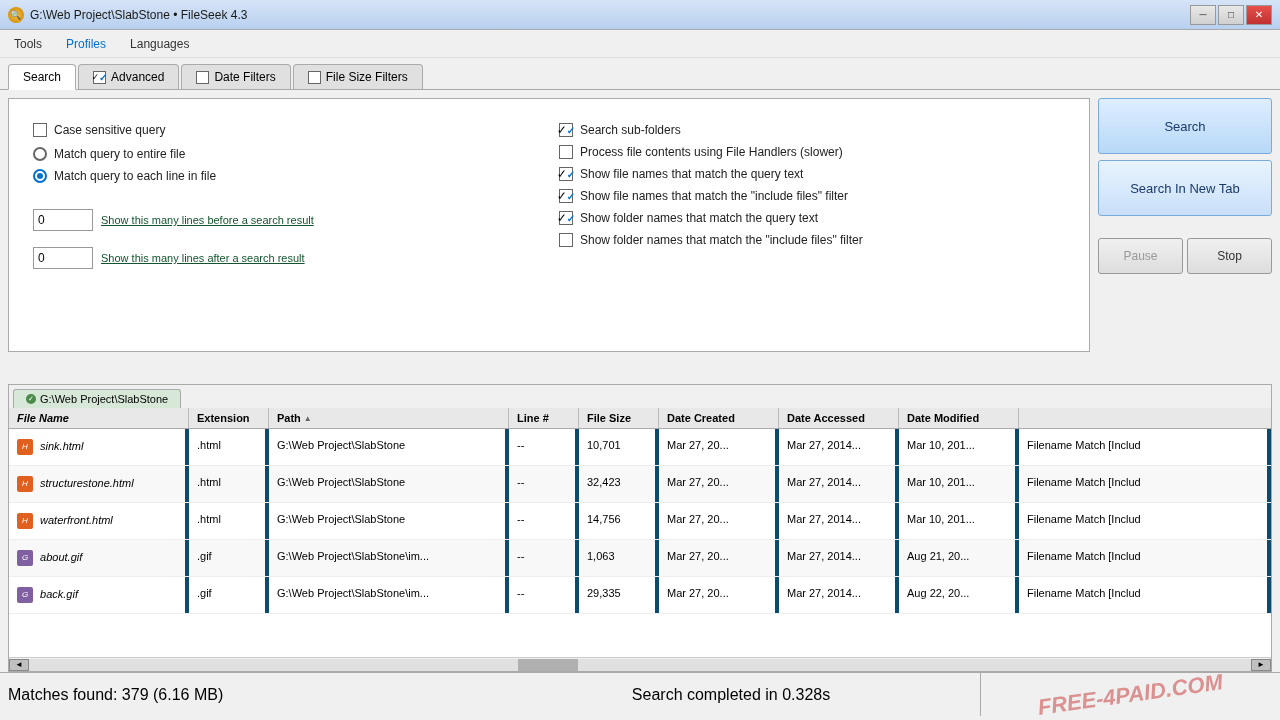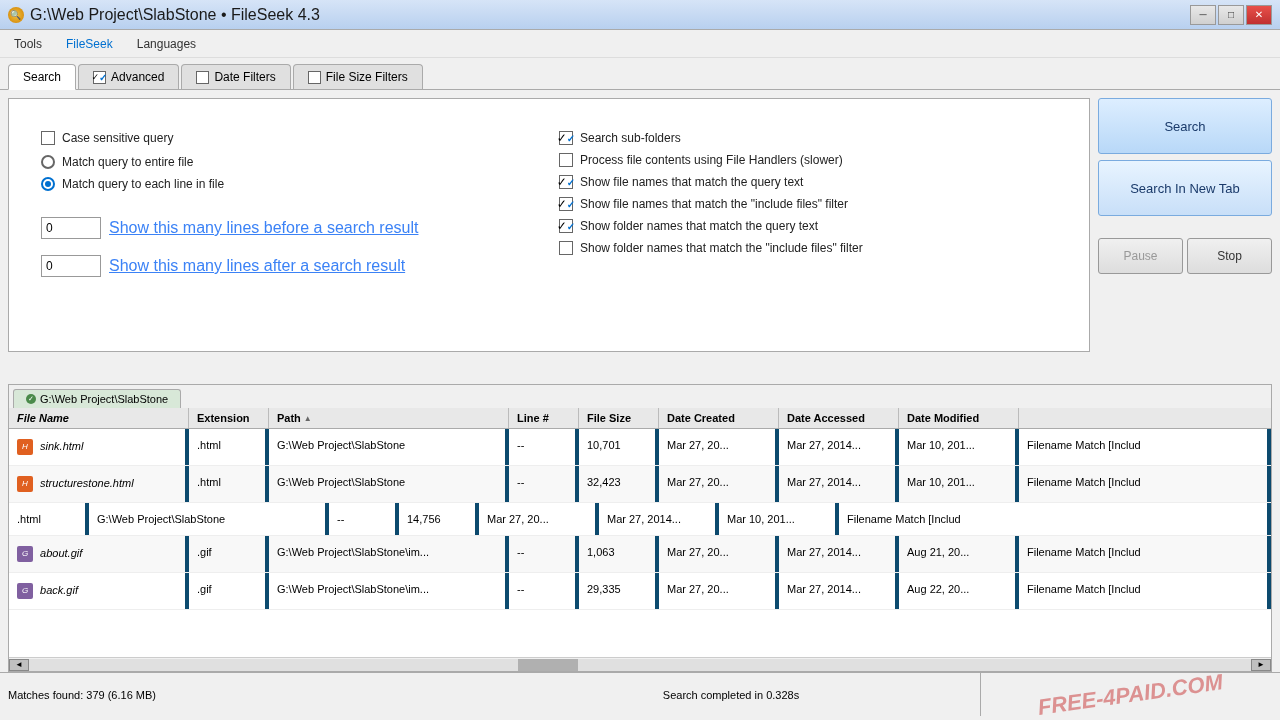--- a/index.html
+++ b/index.html
@@ -28,21 +28,21 @@
       gap: 6px;
     }
     .title-bar-icon {
       width: 16px; height: 16px;
       background: radial-gradient(circle, #f0c040, #d08000);
       border-radius: 50%;
       display: flex; align-items: center; justify-content: center;
       font-size: 9px; color: white; font-weight: bold;
     }
     .title-bar-text {
-      font-size: 16px;
+      font-size: 12px;
       color: #1a1a1a;
     }
     .title-bar-controls {
       display: flex;
       gap: 2px;
     }
     .title-btn {
       width: 26px; height: 20px;
       background: linear-gradient(to bottom, #e8e8e8, #d0d0d0);
       border: 1px solid #999;
@@ -106,21 +106,21 @@
     }
     .tab-checkbox.checked { background: white; }
     .tab-checkbox.checked::after { content: '✓'; color: #0070d0; font-weight: bold; font-size: 10px; }
 
     
     .options-panel {
       flex: 1;
       background: white;
       border: 1px solid #aaa;
       margin: 8px 0 8px 8px;
-      padding: 32px;
+      padding: 24px;
     }
 
     .options-grid {
       display: grid;
       grid-template-columns: 1fr 1fr;
       gap: 10px 20px;
     }
 
     .option-item {
       display: flex;
@@ -168,24 +168,24 @@
     }
     .spinbox-input {
       flex: 1;
       border: none;
       padding: 0 4px;
       font-size: 12px;
       text-align: left;
     }
 
     .link-text {
-      color: #3b82f6;
+      color: #14532d;
       text-decoration: underline;
       cursor: pointer;
-      font-size: 16px;
+      font-size: 11px;
     }
 
     
     .right-sidebar {
       width: 190px;
       padding: 8px;
       display: flex;
       flex-direction: column;
       gap: 6px;
     }
@@ -306,21 +306,21 @@
 
     
     .status-area {
       display: flex;
       height: 44px;
     }
     .status-bar-left {
       flex: 1;
       border-top: 1px solid #aaa;
       padding: 4px 8px;
-      font-size: 11px;
+      font-size: 16px;
       background: #f0f0f0;
       display: flex; align-items: center;
     }
     .status-bar-right {
       width: 300px;
       border-top: 1px solid #aaa;
       border-left: 1px solid #aaa;
       background: #f0f0f0;
       display: flex; align-items: center; justify-content: center;
       position: relative;
@@ -394,21 +394,21 @@
   </div>
   <div class="title-bar-controls">
     <button class="title-btn">─</button>
     <button class="title-btn">□</button>
     <button class="title-btn close">✕</button>
   </div>
 </div>
 
 <div class="menu-bar">
   <div class="menu-item">Tools</div>
-  <div class="menu-item active">FileSeek</div>
+  <div class="menu-item active">Profiles</div>
   <div class="menu-item">Languages</div>
 </div>
 
 <div class="tab-bar">
   <div class="tab active">
     <span>Search</span>
   </div>
   <div class="tab">
     <div class="tab-checkbox checked">✓</div>
     <span>Advanced</span>
@@ -571,20 +571,24 @@
           <div class="td col-ext">.html</div>
           <div class="td col-path">G:\Web Project\SlabStone</div>
           <div class="td col-line">--</div>
           <div class="td col-size">32,423</div>
           <div class="td col-created">Mar 27, 20...</div>
           <div class="td col-accessed">Mar 27, 2014...</div>
           <div class="td col-modified">Mar 10, 201...</div>
           <div class="td col-line-content">Filename Match [Includ</div>
         </div>
         <div class="table-row">
+          <div class="td col-filename">
+            <span class="td-icon">H</span>
+            <span>waterfront.html</span>
+          </div>
           <div class="td col-ext">.html</div>
           <div class="td col-path">G:\Web Project\SlabStone</div>
           <div class="td col-line">--</div>
           <div class="td col-size">14,756</div>
           <div class="td col-created">Mar 27, 20...</div>
           <div class="td col-accessed">Mar 27, 2014...</div>
           <div class="td col-modified">Mar 10, 201...</div>
           <div class="td col-line-content">Filename Match [Includ</div>
         </div>
         <div class="table-row">

